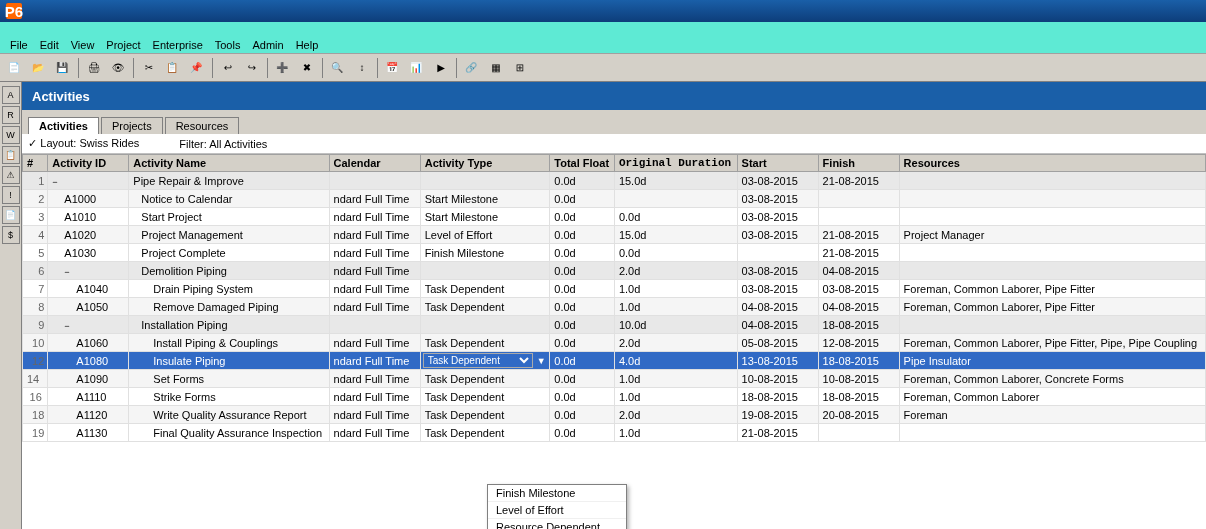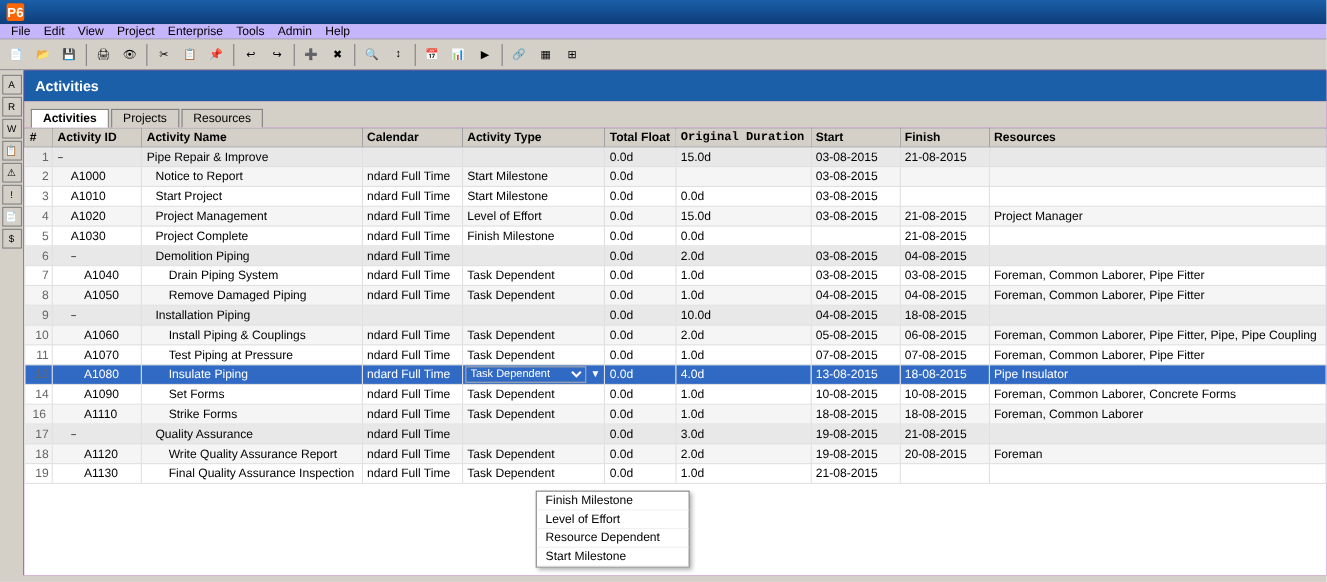--- a/index.html
+++ b/index.html
@@ -12,29 +12,29 @@
       padding: 3px 6px;
       font-size: 11px;
       display: flex;
       align-items: center;
       height: 22px;
     }
     .title-bar-icon {
       width: 16px; height: 16px; margin-right: 6px;
       background: #ff6600; border-radius: 2px;
       display: inline-flex; align-items: center; justify-content: center;
-      font-size: 12px; color: white; font-weight: bold;
+      font-size: 15px; color: white; font-weight: bold;
     }
     
     
     .menu-bar {
-      background: #c4b5fd;
-      display: flex;
-      align-items: center;
-      height: 14px;
+      background: #5eead4;
+      display: flex;
+      align-items: flex-end;
+      height: 32px;
       padding: 0 4px;
       border-bottom: 1px solid #a0a0a0;
     }
     .menu-item {
       padding: 2px 6px;
       font-size: 11px;
       cursor: pointer;
       color: #000;
     }
     
@@ -272,20 +272,24 @@
     <div class="activities-header">
       <span>Activities</span>
     </div>
 
     <div class="tab-bar">
       <div class="tab active">Activities</div>
       <div class="tab">Projects</div>
       <div class="tab">Resources</div>
     </div>
 
+    <div class="filter-bar">
+      <span>✓ <span>Layout: Swiss Rides</span></span>
+      <span>Filter: All Activities</span>
+    </div>
 
     <div class="table-container" style="position: relative;">
       <table>
         <thead>
           <tr>
             <th style="width:25px;">#</th>
             <th style="width:80px;">Activity ID</th>
             <th style="width:180px;">Activity Name</th>
             <th style="width:90px;">Calendar</th>
             <th style="width:120px;">Activity Type</th>
@@ -305,21 +309,21 @@
     <td></td>
     <td>0.0d</td>
     <td>15.0d</td>
     <td>03-08-2015</td>
     <td>21-08-2015</td>
     <td></td>
   </tr>
             <tr>
     <td style="text-align:right;color:#666;padding-right:3px;">2</td>
     <td><span style="padding-left:12px;text-align:center;">A1000</span></td>
-    <td style="padding-left:12px;">Notice to Report</td>
+    <td style="padding-left:12px;">Notice to Calendar</td>
     <td>ndard Full Time</td>
     <td>Start Milestone</td>
     <td>0.0d</td>
     <td></td>
     <td>03-08-2015</td>
     <td></td>
     <td></td>
   </tr>
             <tr>
     <td style="text-align:right;color:#666;padding-right:3px;">3</td>
@@ -407,54 +411,42 @@
   </tr>
             <tr>
     <td style="text-align:right;color:#666;padding-right:3px;">10</td>
     <td><span style="padding-left:24px;">A1060</span></td>
     <td style="padding-left:24px;">Install Piping &amp; Couplings</td>
     <td>ndard Full Time</td>
     <td>Task Dependent</td>
     <td>0.0d</td>
     <td>2.0d</td>
     <td>05-08-2015</td>
-    <td>06-08-2015</td>
+    <td>12-08-2015</td>
     <td>Foreman, Common Laborer, Pipe Fitter, Pipe, Pipe Coupling</td>
-  </tr>
-            <tr>
-    <td style="text-align:right;color:#666;padding-right:3px;">11</td>
-    <td><span style="padding-left:24px;">A1070</span></td>
-    <td style="padding-left:24px;">Test Piping at Pressure</td>
-    <td>ndard Full Time</td>
-    <td>Task Dependent</td>
-    <td>0.0d</td>
-    <td>1.0d</td>
-    <td>07-08-2015</td>
-    <td>07-08-2015</td>
-    <td>Foreman, Common Laborer, Pipe Fitter</td>
   </tr>
             <tr class="highlighted">
     <td style="text-align:right;color:#666;padding-right:3px;">12</td>
     <td><span style="padding-left:24px;">A1080</span></td>
     <td style="padding-left:24px;">Insulate Piping</td>
     <td>ndard Full Time</td>
     <td style="padding:1px 2px;">
       <select class="activity-type-select" style="background:#316ac5;color:white;border:1px solid #aaa;font-size:10px;width:110px;">
         <option>Task Dependent</option>
       </select>
       <span style="color:white;font-size:9px;margin-left:1px;">▼</span>
     </td>
     <td>0.0d</td>
     <td>4.0d</td>
     <td>13-08-2015</td>
     <td>18-08-2015</td>
     <td>Pipe Insulator</td>
   </tr>
             <tr>
-    <td style="text-align:right;color:#666;padding-right:3px;">14</td>
+    <td style="text-align:left;color:#666;padding-right:3px;">14</td>
     <td><span style="padding-left:24px;">A1090</span></td>
     <td style="padding-left:24px;">Set Forms</td>
     <td>ndard Full Time</td>
     <td>Task Dependent</td>
     <td>0.0d</td>
     <td>1.0d</td>
     <td>10-08-2015</td>
     <td>10-08-2015</td>
     <td>Foreman, Common Laborer, Concrete Forms</td>
   </tr>
@@ -462,32 +454,20 @@
     <td style="text-align:center;color:#666;padding-right:3px;">16</td>
     <td><span style="padding-left:24px;">A1110</span></td>
     <td style="padding-left:24px;">Strike Forms</td>
     <td>ndard Full Time</td>
     <td>Task Dependent</td>
     <td>0.0d</td>
     <td>1.0d</td>
     <td>18-08-2015</td>
     <td>18-08-2015</td>
     <td>Foreman, Common Laborer</td>
-  </tr>
-            <tr class="group-row">
-    <td style="text-align:right;color:#666;padding-right:3px;">17</td>
-    <td><span style="padding-left:12px;"><span style="font-size:9px;cursor:pointer;">−</span> </span></td>
-    <td style="padding-left:12px;">Quality Assurance</td>
-    <td>ndard Full Time</td>
-    <td></td>
-    <td>0.0d</td>
-    <td>3.0d</td>
-    <td>19-08-2015</td>
-    <td>21-08-2015</td>
-    <td></td>
   </tr>
             <tr>
     <td style="text-align:right;color:#666;padding-right:3px;">18</td>
     <td><span style="padding-left:24px;">A1120</span></td>
     <td style="padding-left:24px;">Write Quality Assurance Report</td>
     <td>ndard Full Time</td>
     <td>Task Dependent</td>
     <td>0.0d</td>
     <td>2.0d</td>
     <td>19-08-2015</td>

